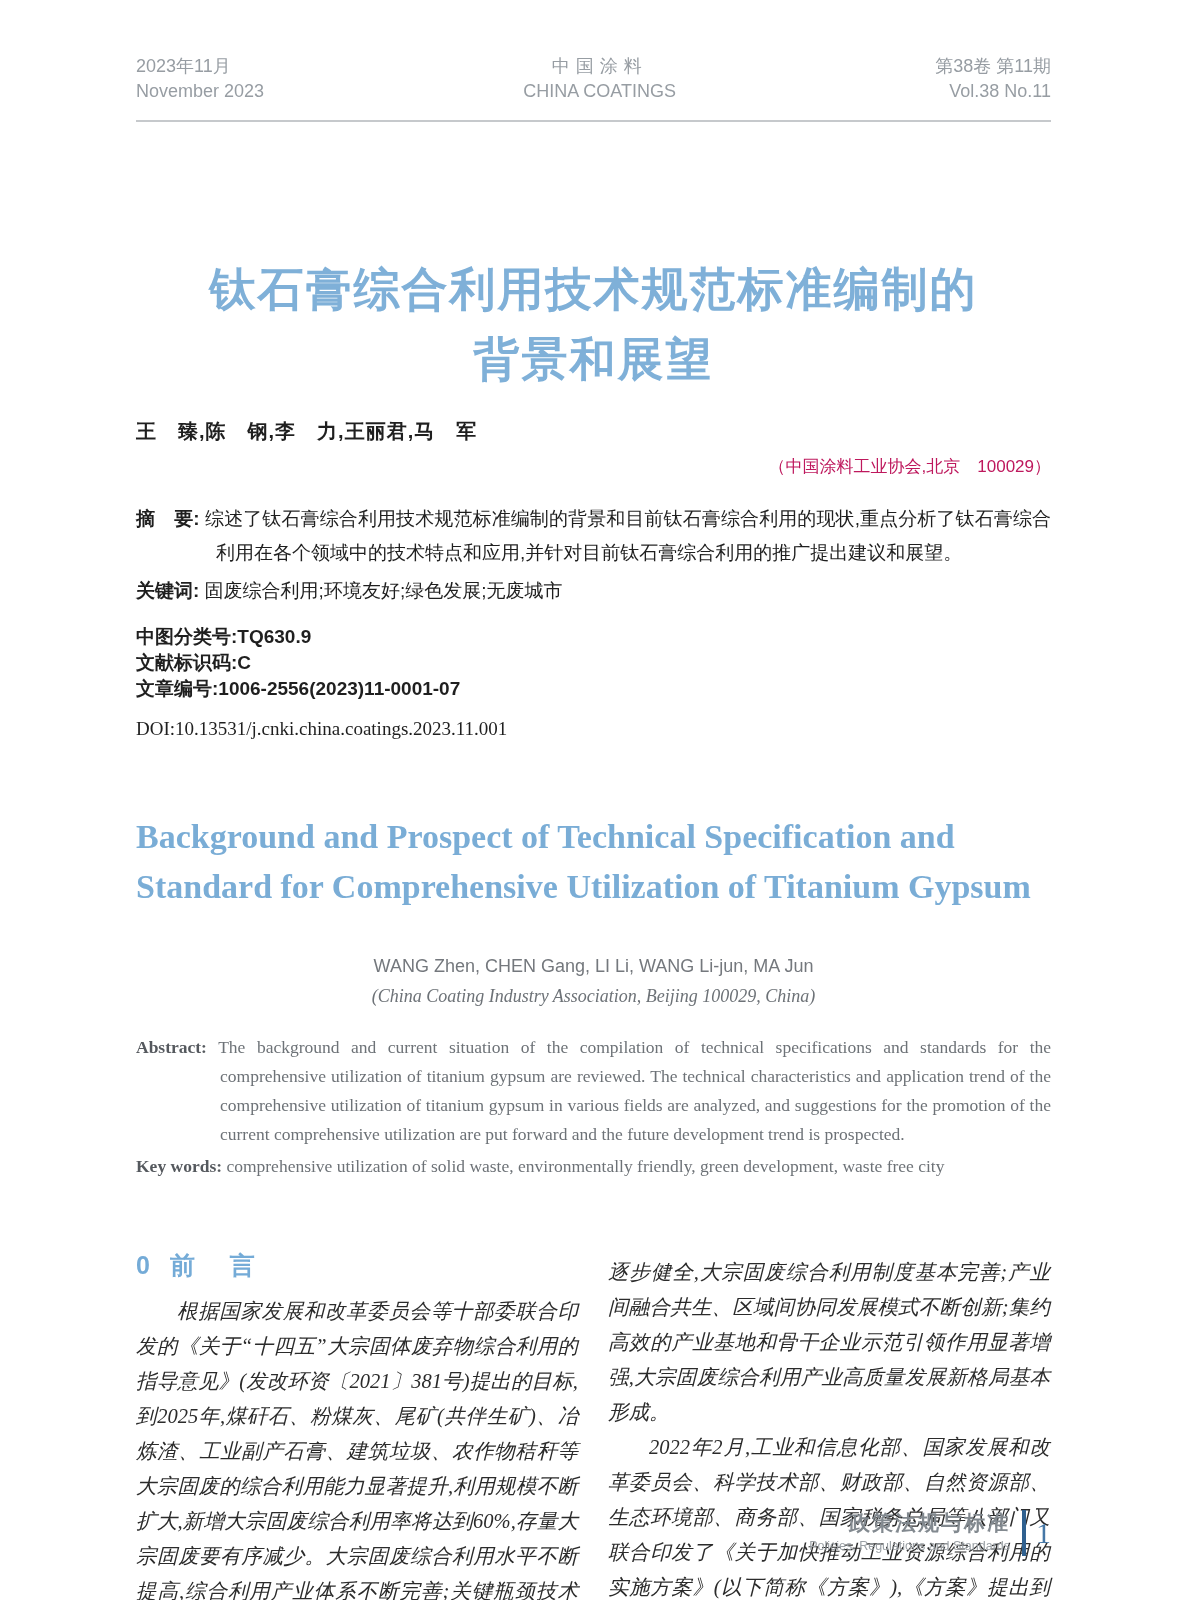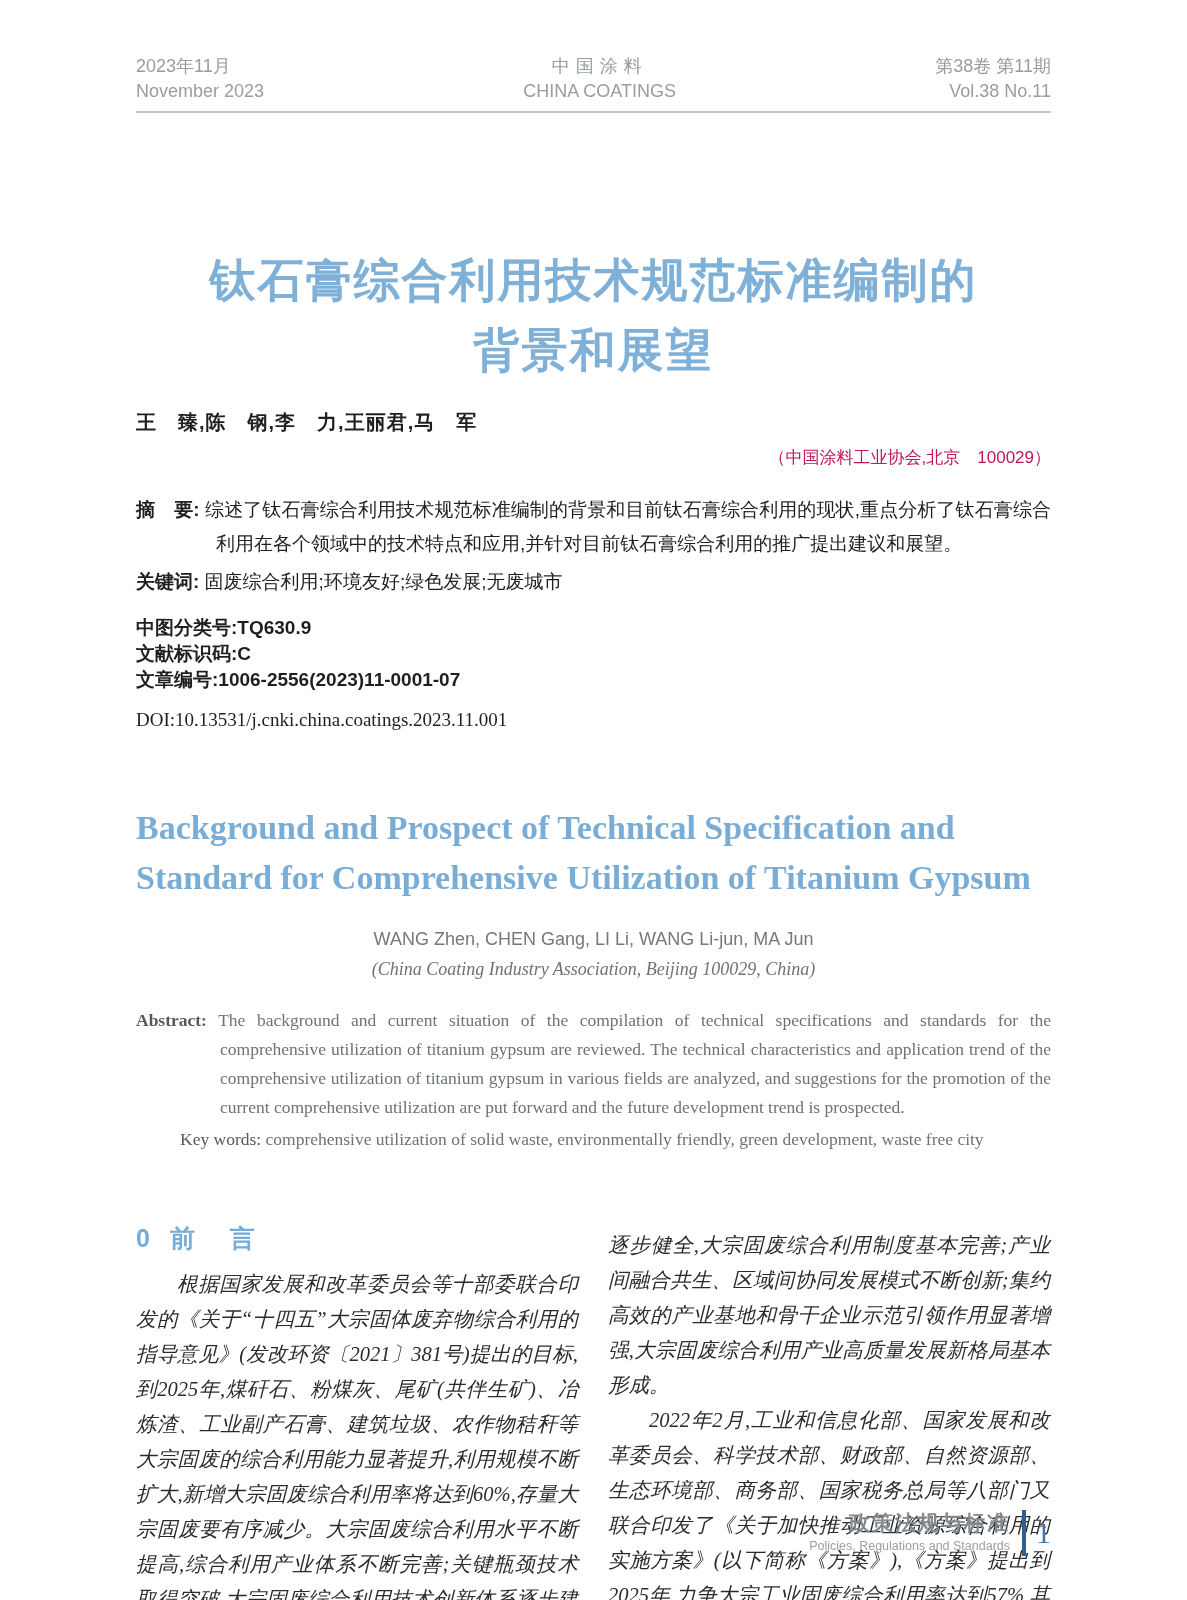--- a/index.html
+++ b/index.html
@@ -12,21 +12,21 @@
     padding:54px 136px 0 136px;
     font-family:"Liberation Sans", sans-serif;
     color:#262626;
     overflow:hidden;
   }
   
   .runhead{
     display:flex;justify-content:space-between;align-items:flex-end;
     color:#979da3;
     border-bottom:2px solid #c6c9cc;
-    padding-bottom:7px;
+    padding-bottom:16px;
   }
   .runhead .cell{line-height:25px;font-size:18px;}
   .runhead .c{text-align:center;}
   .runhead .r{text-align:right;}
   .runhead .cn{letter-spacing:6px;}
   
   .cn-title{
     margin-top:132px;
     text-align:center;
     color:#7fb0d8;
@@ -68,21 +68,21 @@
   }
   
   .en-title{
     margin-top:72px;
     font-family:"Liberation Serif", serif;
     font-weight:bold;
     font-size:34px;line-height:50px;
     color:#7aadd6;
   }
   .en-authors{
-    margin-top:26px;text-align:center;
+    margin-top:44px;text-align:center;
     font-size:18px;color:#74787d;
   }
   .en-affil{
     margin-top:9px;text-align:center;
     font-family:Liberation Serif, serif;font-style:italic;
     font-size:18px;color:#6d7277;
   }
   .en-abs{
     margin-top:26px;
     font-family:"Liberation Serif", serif;
@@ -90,21 +90,21 @@
     text-align:justify;
     padding-left:84px;text-indent:-84px;
   }
   .en-abs .lbl{font-weight:bold;color:#55595e;font-family:"Liberation Serif", serif;}
   .en-keys{
     margin-top:3px;
     font-family:"Liberation Serif", serif;
     font-size:17.5px;line-height:29px;color:#6d7277;
     padding-left:84px;text-indent:-84px;
   }
-  .en-keys .lbl{font-weight:normal;color:#55595e;margin-left:44px;}
+  .en-keys .lbl{font-weight:bold;color:#55595e;}
   
   .body-cols{
     margin-top:66px;
     display:flex;gap:30px;
   }
   .col{width:442px;}
   .sec-head{
     color:#74abd7;
     font-size:25px;font-weight:bold;
     letter-spacing:2px;

